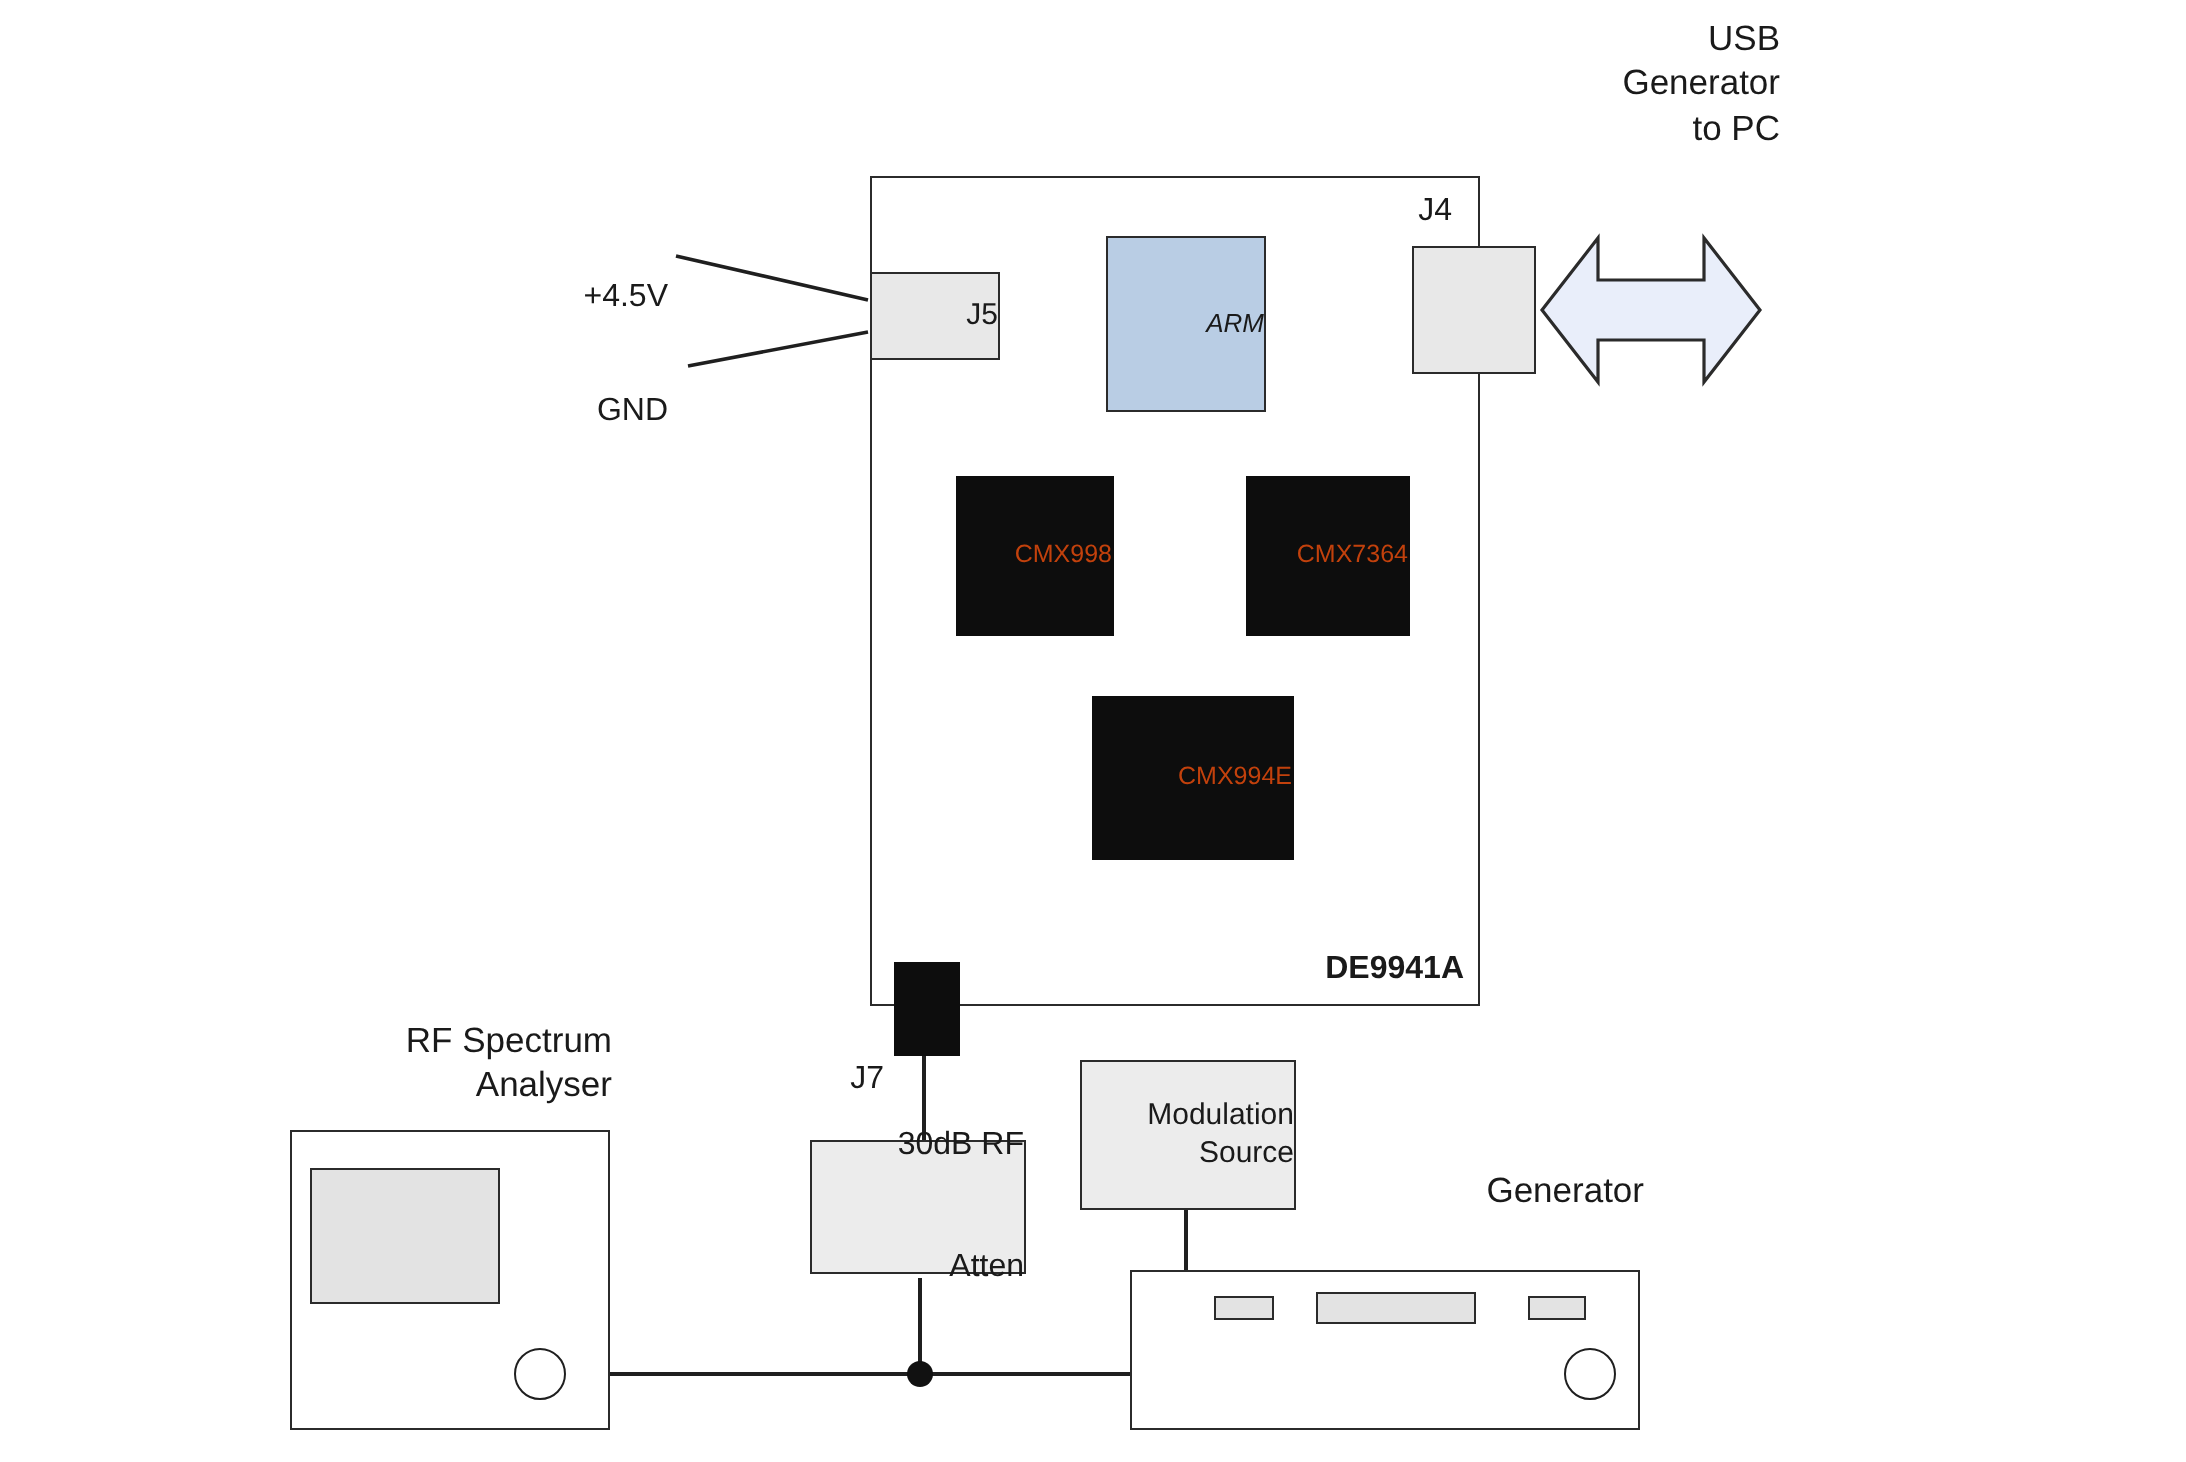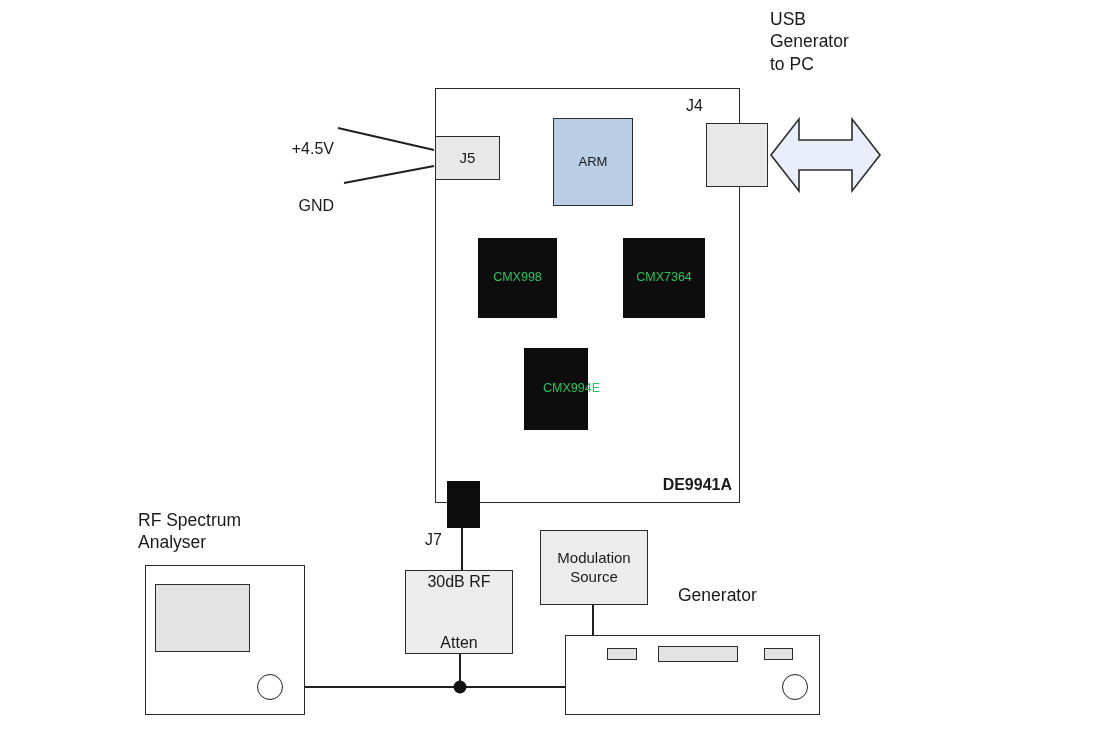--- a/index.html
+++ b/index.html
@@ -2,28 +2,28 @@
 <html><head>
 <meta charset="utf-8">
 <style>
   * { margin:0; padding:0; box-sizing:border-box; }
   html,body { background:#ffffff; }
   body { font-family:"Liberation Sans","DejaVu Sans",sans-serif; color:#1a1a1a; }
   .canvas { position:relative; width:1093px; height:731px; background:#ffffff; overflow:hidden; }
   .abs { position:absolute; }
   .wires { left:0; top:0; pointer-events:none; }
   .box { position:absolute; border:1.6px solid #2b2b2b; background:#ffffff;
-         display:flex; flex-direction:column; align-items:center; justify-content:center;
+         display:flex; flex-direction:column; align-items:flex-end; justify-content:center;
          text-align:center; line-height:1.25; }
   .lbl { position:absolute; line-height:1.28; }
-  .center { text-align:left; }
+  .center { text-align:right; }
   .right { text-align:right;margin-top:23px; }
   .grey-fill { background:#e8e8e8; }
   .lightgrey-fill { background:#ececec; }
-  .chip { background:#0d0d0d; color:#22c55e; font-size:12.5px; border:1px solid #0d0d0d; }
+  .chip { background:#0d0d0d; color:#c2410c; font-size:12.5px; border:1px solid #0d0d0d; }
   .arm { background:#b9cde4; font-size:13px; }
   .port { position:absolute; width:26px; height:26px; border:1.7px solid #1f1f1f;
           border-radius:50%; background:#ffffff; }
   .panel-rect { position:absolute; border:1.3px solid #2b2b2b; background:#e3e3e3; }
   .f15 { font-size:15px; }
   .f16 { font-size:16px; }
   .f17 { font-size:17.5px; }
   .title { font-size:16px; font-weight:bold; }
 </style>
 </head>
@@ -41,54 +41,54 @@
     <polygon points="771,155 799,119 799,140 852,140 852,119 880,155 852,191 852,170 799,170 799,191" fill="#e9eefa" stroke="#2b2b2b" stroke-width="1.6"></polygon>
     <circle cx="460" cy="687" r="6.5" fill="#111111"></circle>
   </svg>
 
   <div class="box" style="left:435px; top:88px; width:305px; height:415px;"></div>
 
   <div class="box grey-fill f15" style="left:435px; top:136px; width:65px; height:44px;">
     <span>J5</span>
   </div>
 
-  <div class="box arm" style="left:553px; top:118px; width:80px; height:88px;">
+  <div class="box arm" style="left:553px; top:118px; width:80px; height:88px;font-style:italic;">
     <span>ARM</span>
   </div>
 
   <div class="box grey-fill" style="left:706px; top:123px; width:62px; height:64px;"></div>
   <div class="lbl f16 center" style="left:686px; top:96px; width:40px;">J4</div>
 
   <div class="box chip" style="left:478px; top:238px; width:79px; height:80px;">
     <span>CMX998</span>
   </div>
 
   <div class="box chip" style="left:623px; top:238px; width:82px; height:80px;">
     <span>CMX7364</span>
   </div>
 
-  <div class="box chip" style="left:524px; top:348px; width:64px; height:82px;padding-left:31px;">
+  <div class="box chip" style="left:546px; top:348px; width:101px; height:82px;padding-left:31px;">
     <span>CMX994E</span>
   </div>
 
   <div class="lbl title right" style="left:598px; top:452px; width:134px;">DE9941A</div>
 
   <div class="box chip" style="left:447px; top:481px; width:33px; height:47px;"></div>
   <div class="lbl f16 right" style="left:402px; top:507px; width:40px;">J7</div>
 
   <div class="lbl f16 right" style="left:276px; top:116px; width:58px;">+4.5V</div>
   <div class="lbl f16 right" style="left:284px; top:173px; width:50px;">GND</div>
 
   <div class="lbl f17 center" style="left:770px; top:8px; width:120px;">
     <div>USB</div>
     <div>Generator</div>
     <div>to PC</div>
   </div>
 
-  <div class="box lightgrey-fill f16" style="left:405px; top:570px; width:108px; height:84px;gap:41px;">
+  <div class="box lightgrey-fill f16" style="left:405px; top:570px; width:108px; height:67px;gap:41px;">
     <div>30dB RF</div>
     <div>Atten</div>
   </div>
 
   <div class="box lightgrey-fill f15" style="left:540px; top:530px; width:108px; height:75px;">
     <div>Modulation</div>
     <div>Source</div>
   </div>
 
   <div class="lbl f17 center" style="left:138px; top:509px; width:168px;">

